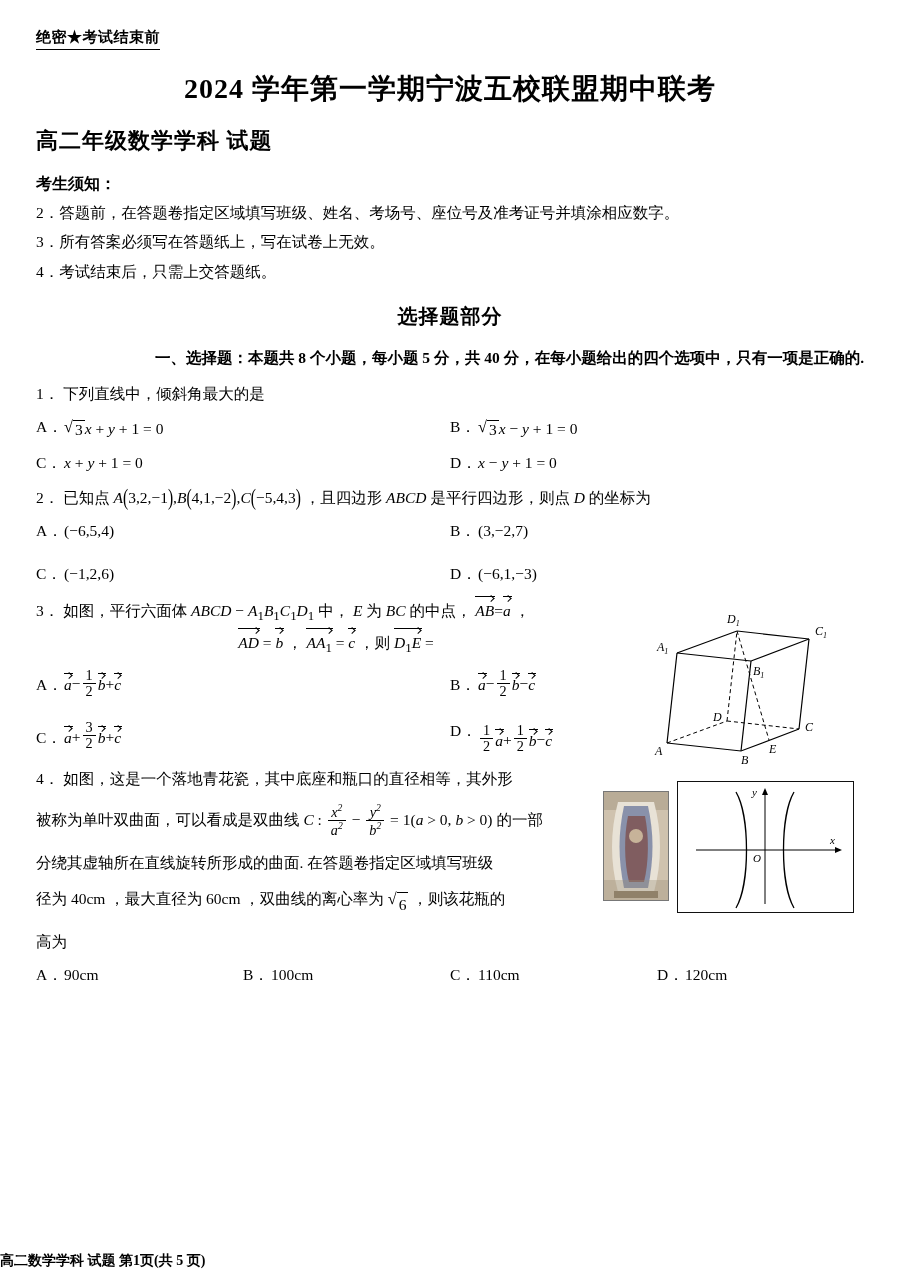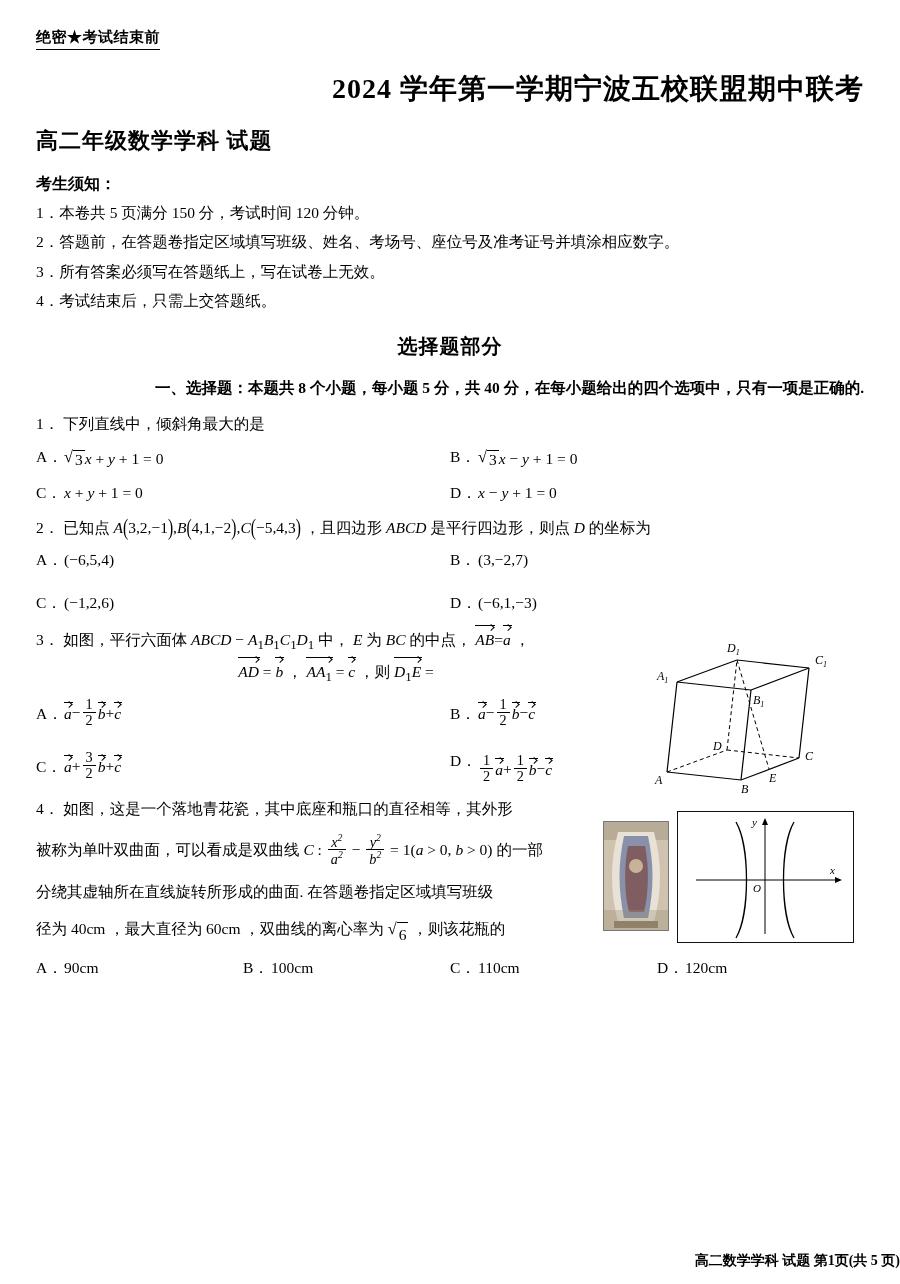--- a/index.html
+++ b/index.html
@@ -31,21 +31,21 @@
   .secret {
     font-weight: bold;
     font-size: 15px;
     letter-spacing: 0.5px;
     border-bottom: 1.6px solid #000;
     display: inline-block;
     padding-bottom: 2px;
     margin-bottom: 2px;
   }
   .title-main {
-    text-align: right;
+    text-align: center;
     font-weight: bold;
     font-size: 28px;
     letter-spacing: 1px;
     margin-top: 18px;
   }
   .title-sub {
     text-align: left;
     font-weight: bold;
     font-size: 22px;
     letter-spacing: 1px;
@@ -174,21 +174,21 @@
     display: grid;
     grid-template-columns: repeat(4, 1fr);
     font-size: 15.5px;
     margin-top: 10px;
   }
   .footer {
     position: absolute;
     left: 0;
     right: 0;
     bottom: 14px;
-    text-align: right;
+    text-align: left;
     font-size: 14px;
     font-weight: bold;
   }
   .bigparen {
     display: inline-block;
     transform: scaleY(1.45);
     font-size: 1em;
   }
 </style>
 </head>
@@ -196,21 +196,20 @@
 
 <div class="page">
   <div class="inner">
 
     <div class="secret">绝密★考试结束前</div>
 
     <div class="title-main">2024 学年第一学期宁波五校联盟期中联考</div>
     <div class="title-sub">高二年级数学学科 试题</div>
 
     <div class="notice-title">考生须知：</div>
-    <div class="notice-line">1．本卷共 5 页满分 150 分，考试时间 120 分钟。</div>
     <div class="notice-line">2．答题前，在答题卷指定区域填写班级、姓名、考场号、座位号及准考证号并填涂相应数字。</div>
     <div class="notice-line">3．所有答案必须写在答题纸上，写在试卷上无效。</div>
     <div class="notice-line">4．考试结束后，只需上交答题纸。</div>
 
     <div class="section-title">选择题部分</div>
 
     <div class="part-head">一、选择题：本题共 8 个小题，每小题 5 分，共 40 分，在每小题给出的四个选项中，只有一项是正确的.</div>
 
     
     <div class="q">
@@ -376,20 +375,21 @@
           </span>
         = 1(<i class="v">a</i> &gt; 0, <i class="v">b</i> &gt; 0) 的一部
       </div>
       <div class="q q4-line">分绕其虚轴所在直线旋转所形成的曲面. 在答题卷指定区域填写班级</div>
       <div class="q q4-line">
         径为 40cm ，最大直径为 60cm ，双曲线的离心率为 <span class="sqrt">
             <span class="rad">√</span>
             <span class="rad-body">6</span>
           </span> ，则该花瓶的
       </div>
+      <div class="q q4-line">高为</div>
 
       <div class="vase-photo">
         <svg viewBox="0 0 64 108" width="64" height="108">
           <rect x="0" y="0" width="64" height="108" fill="#cfc2ae"></rect>
           <rect x="0" y="0" width="64" height="18" fill="#b9ac97"></rect>
           <path d="M14,10 C6,40 6,70 14,100 L50,100 C58,70 58,40 50,10 Z" fill="#e8e2d6"></path>
           <path d="M20,14 C14,42 14,66 20,96 L44,96 C50,66 50,42 44,14 Z" fill="#3a4f86" opacity="0.55"></path>
           <path d="M24,24 C20,44 20,70 25,90 L40,90 C45,70 45,44 41,24 Z" fill="#7a3b2e" opacity="0.6"></path>
           <circle cx="32" cy="44" r="7" fill="#d8c9a8" opacity="0.8"></circle>
           <rect x="10" y="99" width="44" height="7" fill="#8a7a62"></rect>

